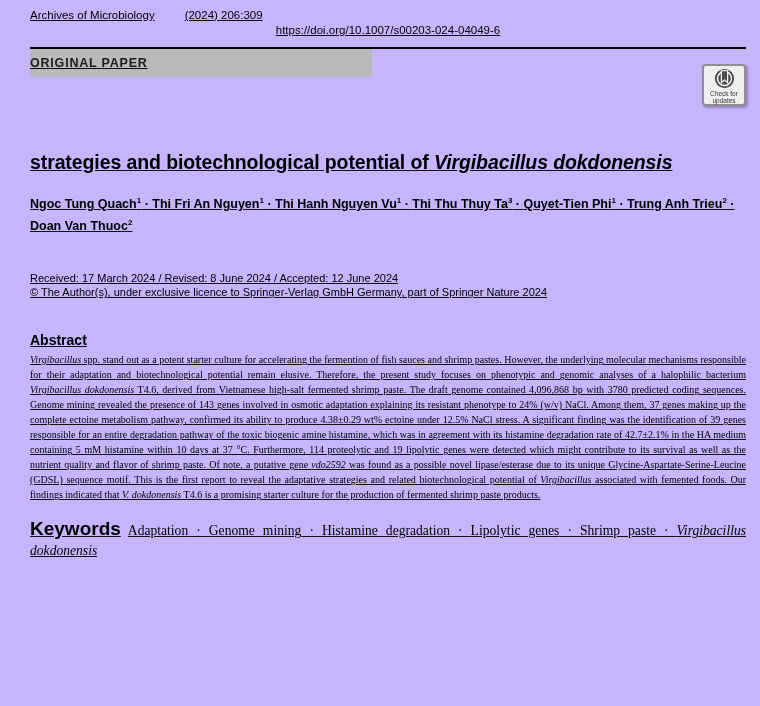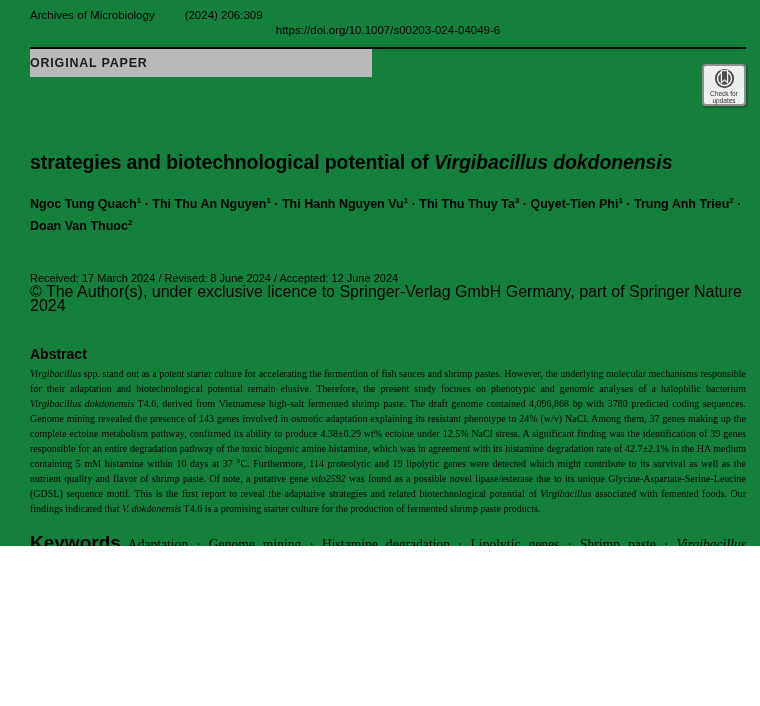--- a/index.html
+++ b/index.html
@@ -1,23 +1,24 @@
 <!DOCTYPE html>
 <html><head>
 <meta charset="utf-8">
 <style>
   html,body { margin:0; padding:0; background:#ffffff; }
   .page {
     position:relative;
-    width:760px; height:546px;
-    background:#15803d;
+    width:760px; height:706px;
+    background:#c4b5fd;
     font-family:"Liberation Sans", sans-serif;
     color:#111;
     overflow:hidden;
     box-sizing:border-box;
+    text-decoration:underline;
   }
   .content { padding:8px 14px 0 30px; }
 
   
   .journal-row { font-size:11.5px; line-height:15px; color:#000; display:flex; }
   .journal-name { margin-right:30px; }
   .doi-row { font-size:11.5px; line-height:15px;text-align:center; }
   .doi-row a { color:#000; text-decoration:none; }
 
   .rule { border-top:2px solid #000; margin-top:9px; }
@@ -48,21 +49,21 @@
     font-size:19.5px; line-height:27px; font-weight:bold;
     letter-spacing:-0.1px; color:#000;
     margin:45px 0 0 0;
   }
 
   
   .authors { font-size:12.5px; font-weight:bold; line-height:17.5px; margin:16px 0 0 0; color:#000; }
   .authors sup { font-size:8px; }
 
   .dates { font-size:11px; line-height:14px; margin:36px 0 0 0; color:#000; }
-  .copyright { font-size:16px; line-height:14px; margin:0; color:#000; }
+  .copyright { font-size:11px; line-height:14px; margin:0; color:#000; }
 
   h2.abs-h { font-size:14px; font-weight:bold; margin:33px 0 0 0; color:#000; }
   .abstract {
     font-family:"Liberation Serif", serif;
     font-size:10px; line-height:15px;
     text-align:justify;
     margin:4px 0 0 0; color:#000;
   }
   .keywords {
     font-family:"Liberation Serif", serif;
@@ -92,21 +93,21 @@
     <div class="rule"></div>
 
     <div class="type-row">
       <div class="type-bar">
         <span>ORIGINAL PAPER</span>
       </div>
     </div>
 
     <h1 class="title"><br><span>strategies and biotechnological potential of </span><span style="font-style: italic;">Virgibacillus dokdonensis</span><br></h1>
 
-    <p class="authors"><span>Ngoc Tung Quach</span><sup>1</sup> · <span>Thi Thu An Nguyen</span><sup>1</sup> · <span>Thi Hanh Nguyen Vu</span><sup>1</sup> · <span>Thi Thu Thuy Ta</span><sup>3</sup> · <span>Quyet-Tien Phi</span><sup>1</sup> · <span>Trung Anh Trieu</span><sup>2</sup> · <span>Doan Van Thuoc</span><sup>2</sup></p>
+    <p class="authors"><span>Ngoc Tung Quach</span><sup>1</sup> · <span>Thi Fri An Nguyen</span><sup>1</sup> · <span>Thi Hanh Nguyen Vu</span><sup>1</sup> · <span>Thi Thu Thuy Ta</span><sup>3</sup> · <span>Quyet-Tien Phi</span><sup>1</sup> · <span>Trung Anh Trieu</span><sup>2</sup> · <span>Doan Van Thuoc</span><sup>2</sup></p>
 
     <p class="dates">Received: 17 March 2024 / Revised: 8 June 2024 / Accepted: 12 June 2024</p>
     <p class="copyright">© The Author(s), under exclusive licence to Springer-Verlag GmbH Germany, part of Springer Nature 2024</p>
 
     <h2 class="abs-h">Abstract</h2>
     <p class="abstract"><span style="font-style: italic;">Virgibacillus</span><span> spp. stand out as a potent starter culture for accelerating the fermention of fish sauces and shrimp pastes. However, the underlying molecular mechanisms responsible for their adaptation and biotechnological potential remain elusive. Therefore, the present study focuses on phenotypic and genomic analyses of a halophilic bacterium </span><span style="font-style: italic;">Virgibacillus dokdonensis</span><span> T4.6, derived from Vietnamese high-salt fermented shrimp paste. The draft genome contained 4,096,868 bp with 3780 predicted coding sequences. Genome mining revealed the presence of 143 genes involved in osmotic adaptation explaining its resistant phenotype to 24% (w/v) NaCl. Among them, 37 genes making up the complete ectoine metabolism pathway, confirmed its ability to produce 4.38±0.29 wt% ectoine under 12.5% NaCl stress. A significant finding was the identification of 39 genes responsible for an entire degradation pathway of the toxic biogenic amine histamine, which was in agreement with its histamine degradation rate of 42.7±2.1% in the HA medium containing 5 mM histamine within 10 days at 37 °C. Furthermore, 114 proteolytic and 19 lipolytic genes were detected which might contribute to its survival as well as the nutrient quality and flavor of shrimp paste. Of note, a putative gene </span><span style="font-style: italic;">vdo2592</span><span> was found as a possible novel lipase/esterase due to its unique Glycine-Aspartate-Serine-Leucine (GDSL) sequence motif. This is the first report to reveal the adaptative strategies and related biotechnological potential of </span><span style="font-style: italic;">Virgibacillus</span><span> associated with femented foods. Our findings indicated that </span><span style="font-style: italic;">V. dokdonensis</span><span> T4.6 is a promising starter culture for the production of fermented shrimp paste products.</span></p>
 
     <p class="keywords"><span class="kw-label">Keywords</span><span>Adaptation</span> · <span>Genome mining</span> · <span>Histamine degradation</span> · <span>Lipolytic genes</span> · <span>Shrimp paste</span> · <span style="font-style: italic;">Virgibacillus dokdonensis</span></p>
   </div>
 

